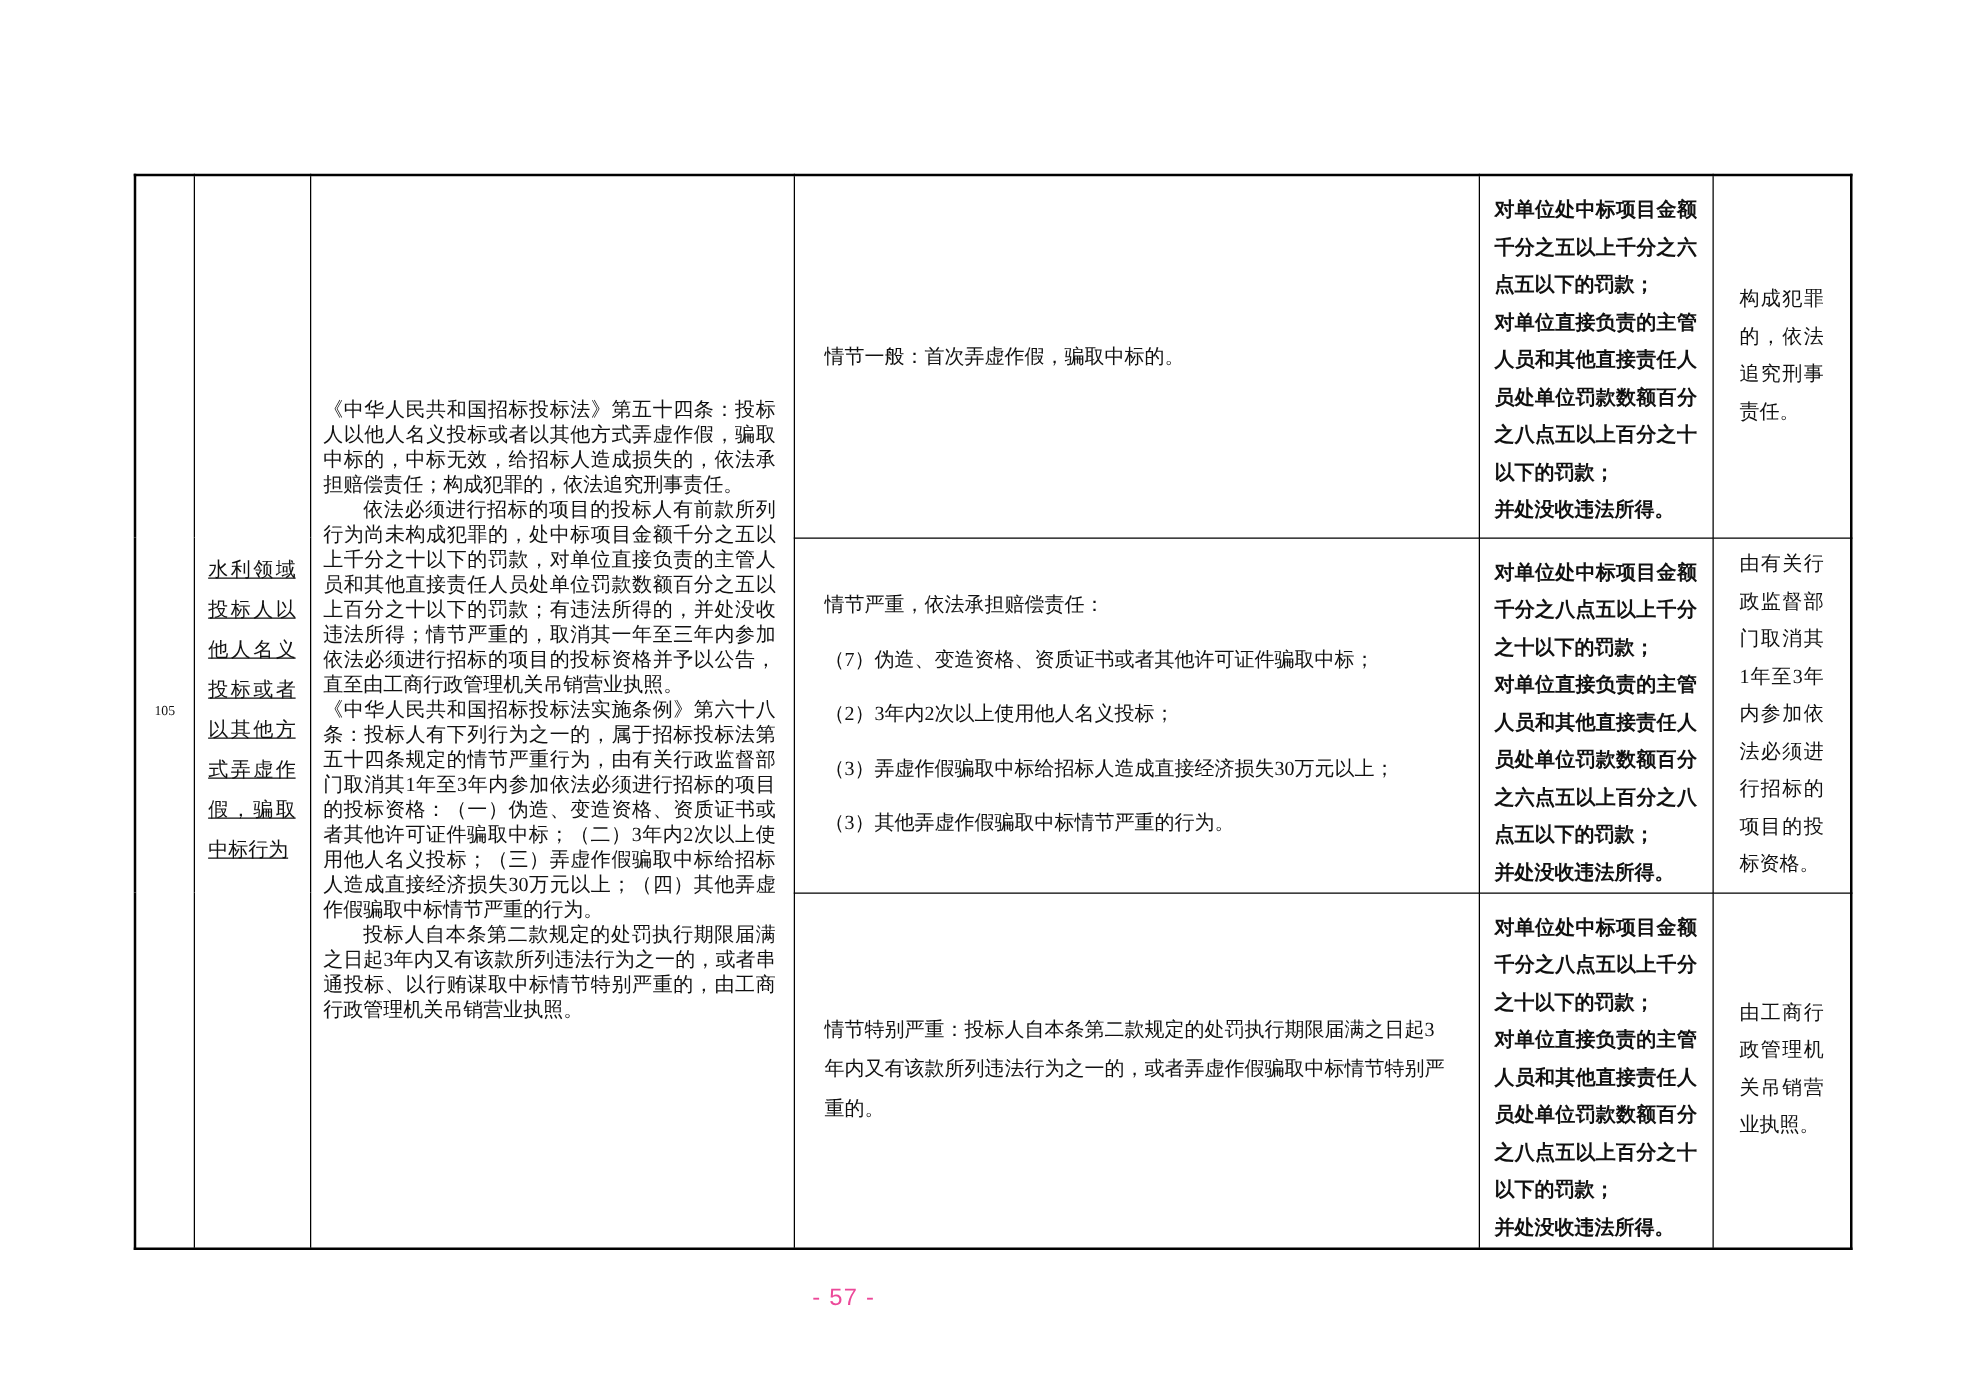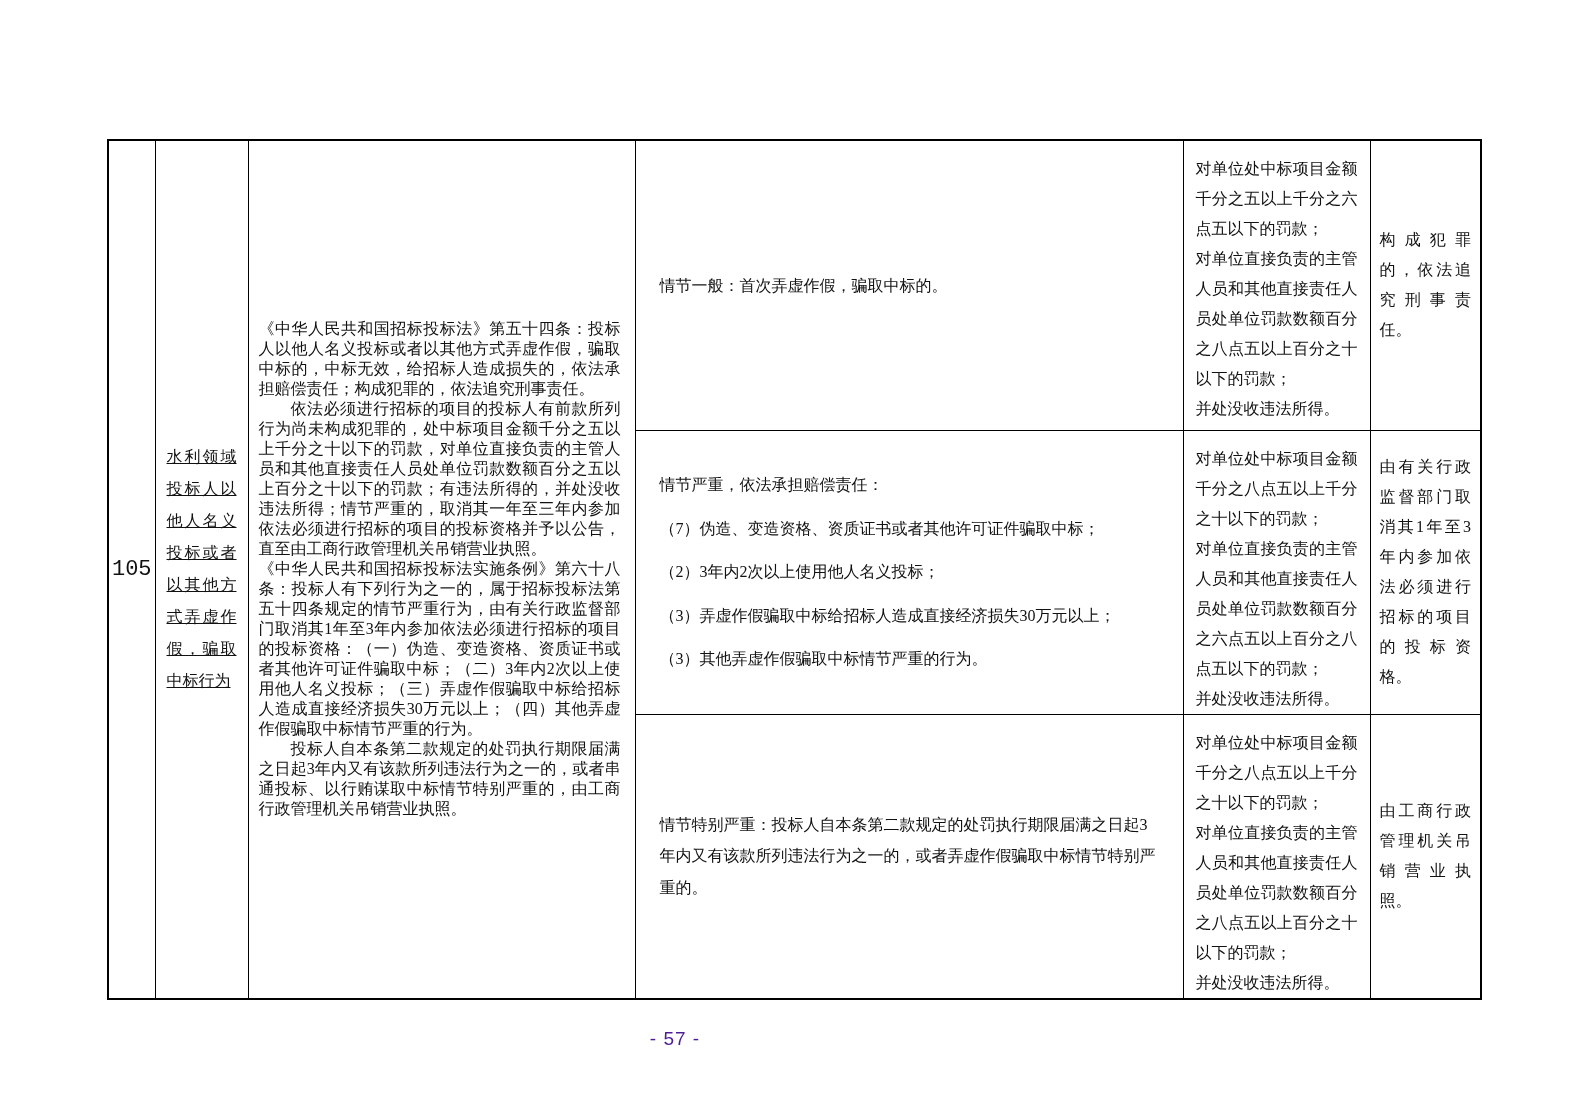--- a/index.html
+++ b/index.html
@@ -23,21 +23,21 @@
     padding:0;
     vertical-align:middle;
     overflow:hidden;
     font-size:16px;
   }
   .rule-table tr.r1{height:290px;}
   .rule-table tr.r2{height:277px;}
   .rule-table tr.r3{height:273px;}
 
   
-  td.c-id{text-align:center;font-size:22px;font-family:Liberation Mono, monospace;}
+  td.c-id{text-align:center;font-size:11px;}
 
   
   td.c-behavior{vertical-align:middle;}
   .behavior-text{
     width:70px;margin:0 auto;
     text-align:justify;text-justify:inter-character;
     line-height:32px;
     text-decoration:underline;
   }
 
@@ -51,41 +51,41 @@
   }
   .legal-wrap p.indent{text-indent:32px;}
 
   
   td.c-situation{vertical-align:middle;}
   .situation-wrap{padding:0 12px;}
   .situation-wrap p{margin:12px;line-height:31.5px;text-align:left;}
 
   
   td.c-penalty{vertical-align:top;}
-  .penalty-wrap{padding:13px 12px 0 12px;}
+  .penalty-wrap{padding:13px 12px 0 12px;font-weight:bold;}
   .penalty-wrap p{
     margin:0;
     text-align:justify;text-justify:inter-character;
     line-height:30px;
   }
 
   
   td.c-measure{vertical-align:middle;}
-  .measure-wrap{padding:0 9px;}
+  .measure-wrap{padding:0 21px;}
   .measure-wrap p{
     margin:0;
     text-align:justify;text-justify:inter-character;
     line-height:30px;
   }
 
   .page-number{
     position:absolute;left:0;top:1028px;width:1350px;
     text-align:center;
     font-family:"Liberation Sans","DejaVu Sans",sans-serif;
-    font-size:19px;color:#4c1d95;
+    font-size:19px;color:#ec4899;
     letter-spacing:1px;
   }
 </style>
 </head>
 <body>
 
 <div class="page">
 
   <table class="rule-table">
     <colgroup>

